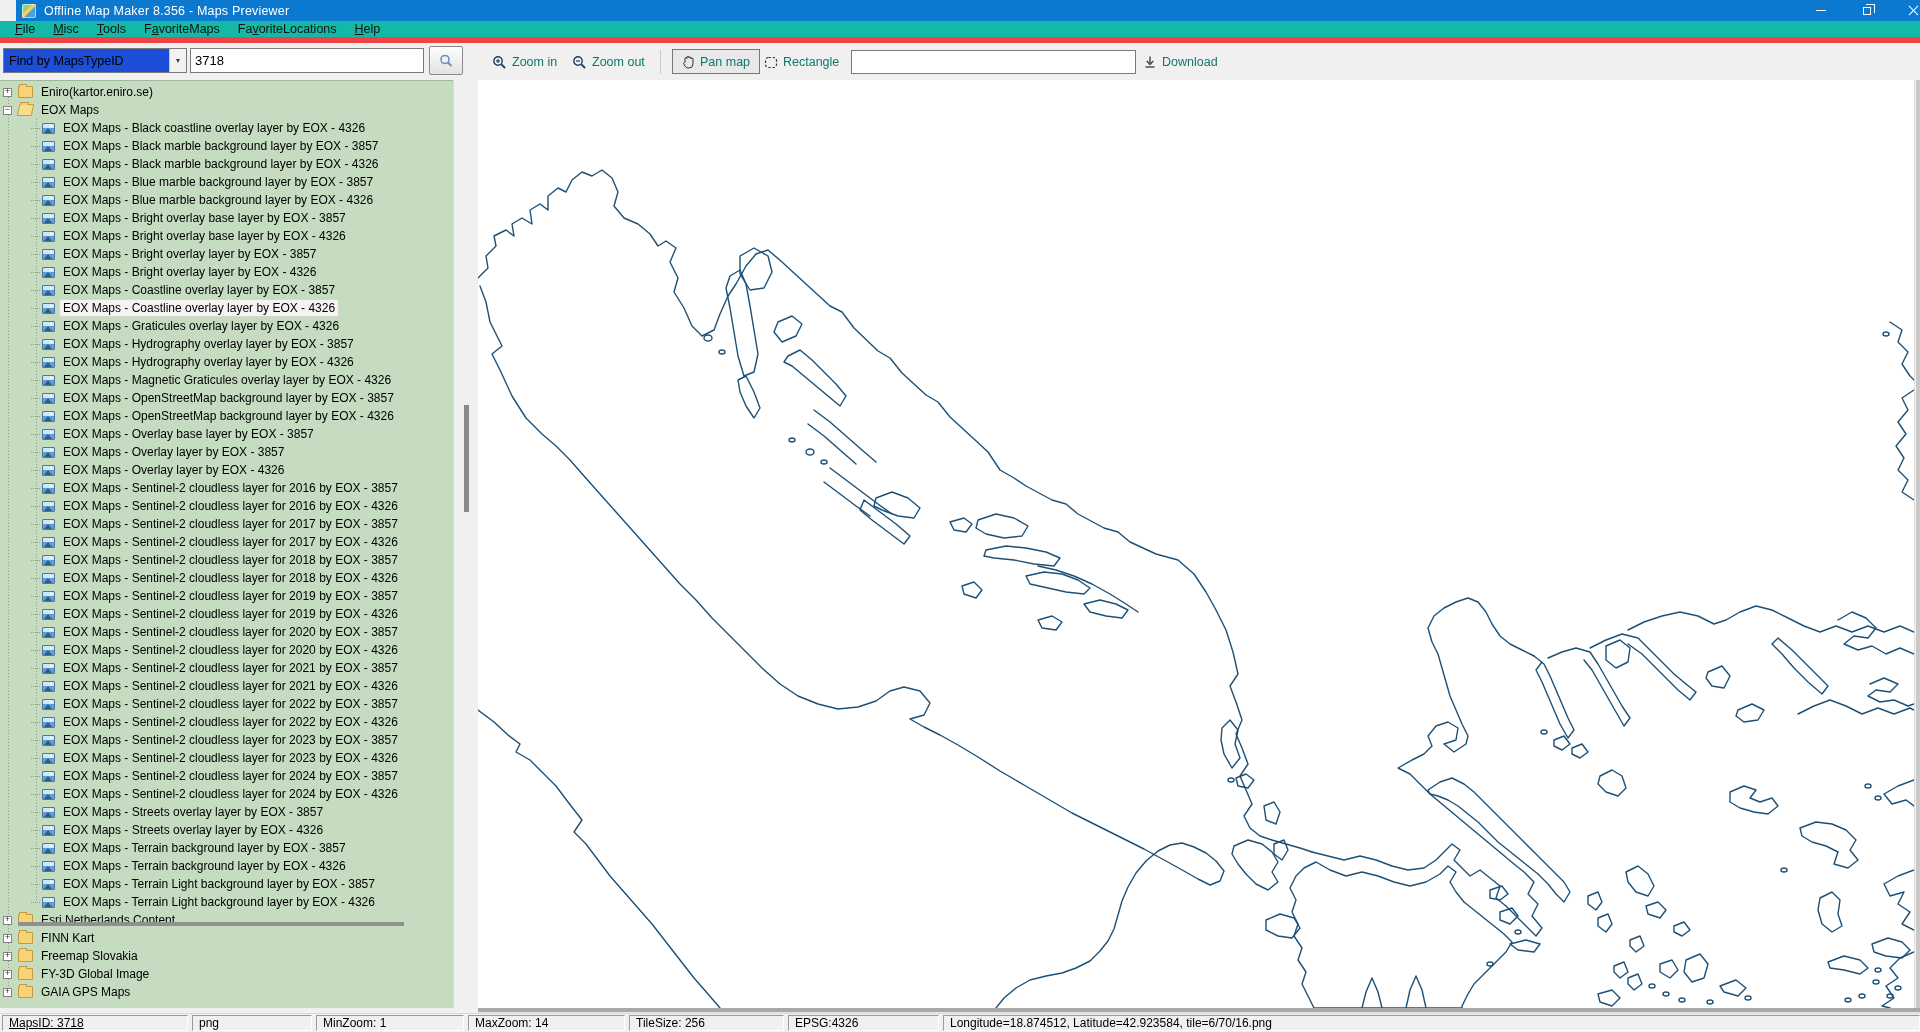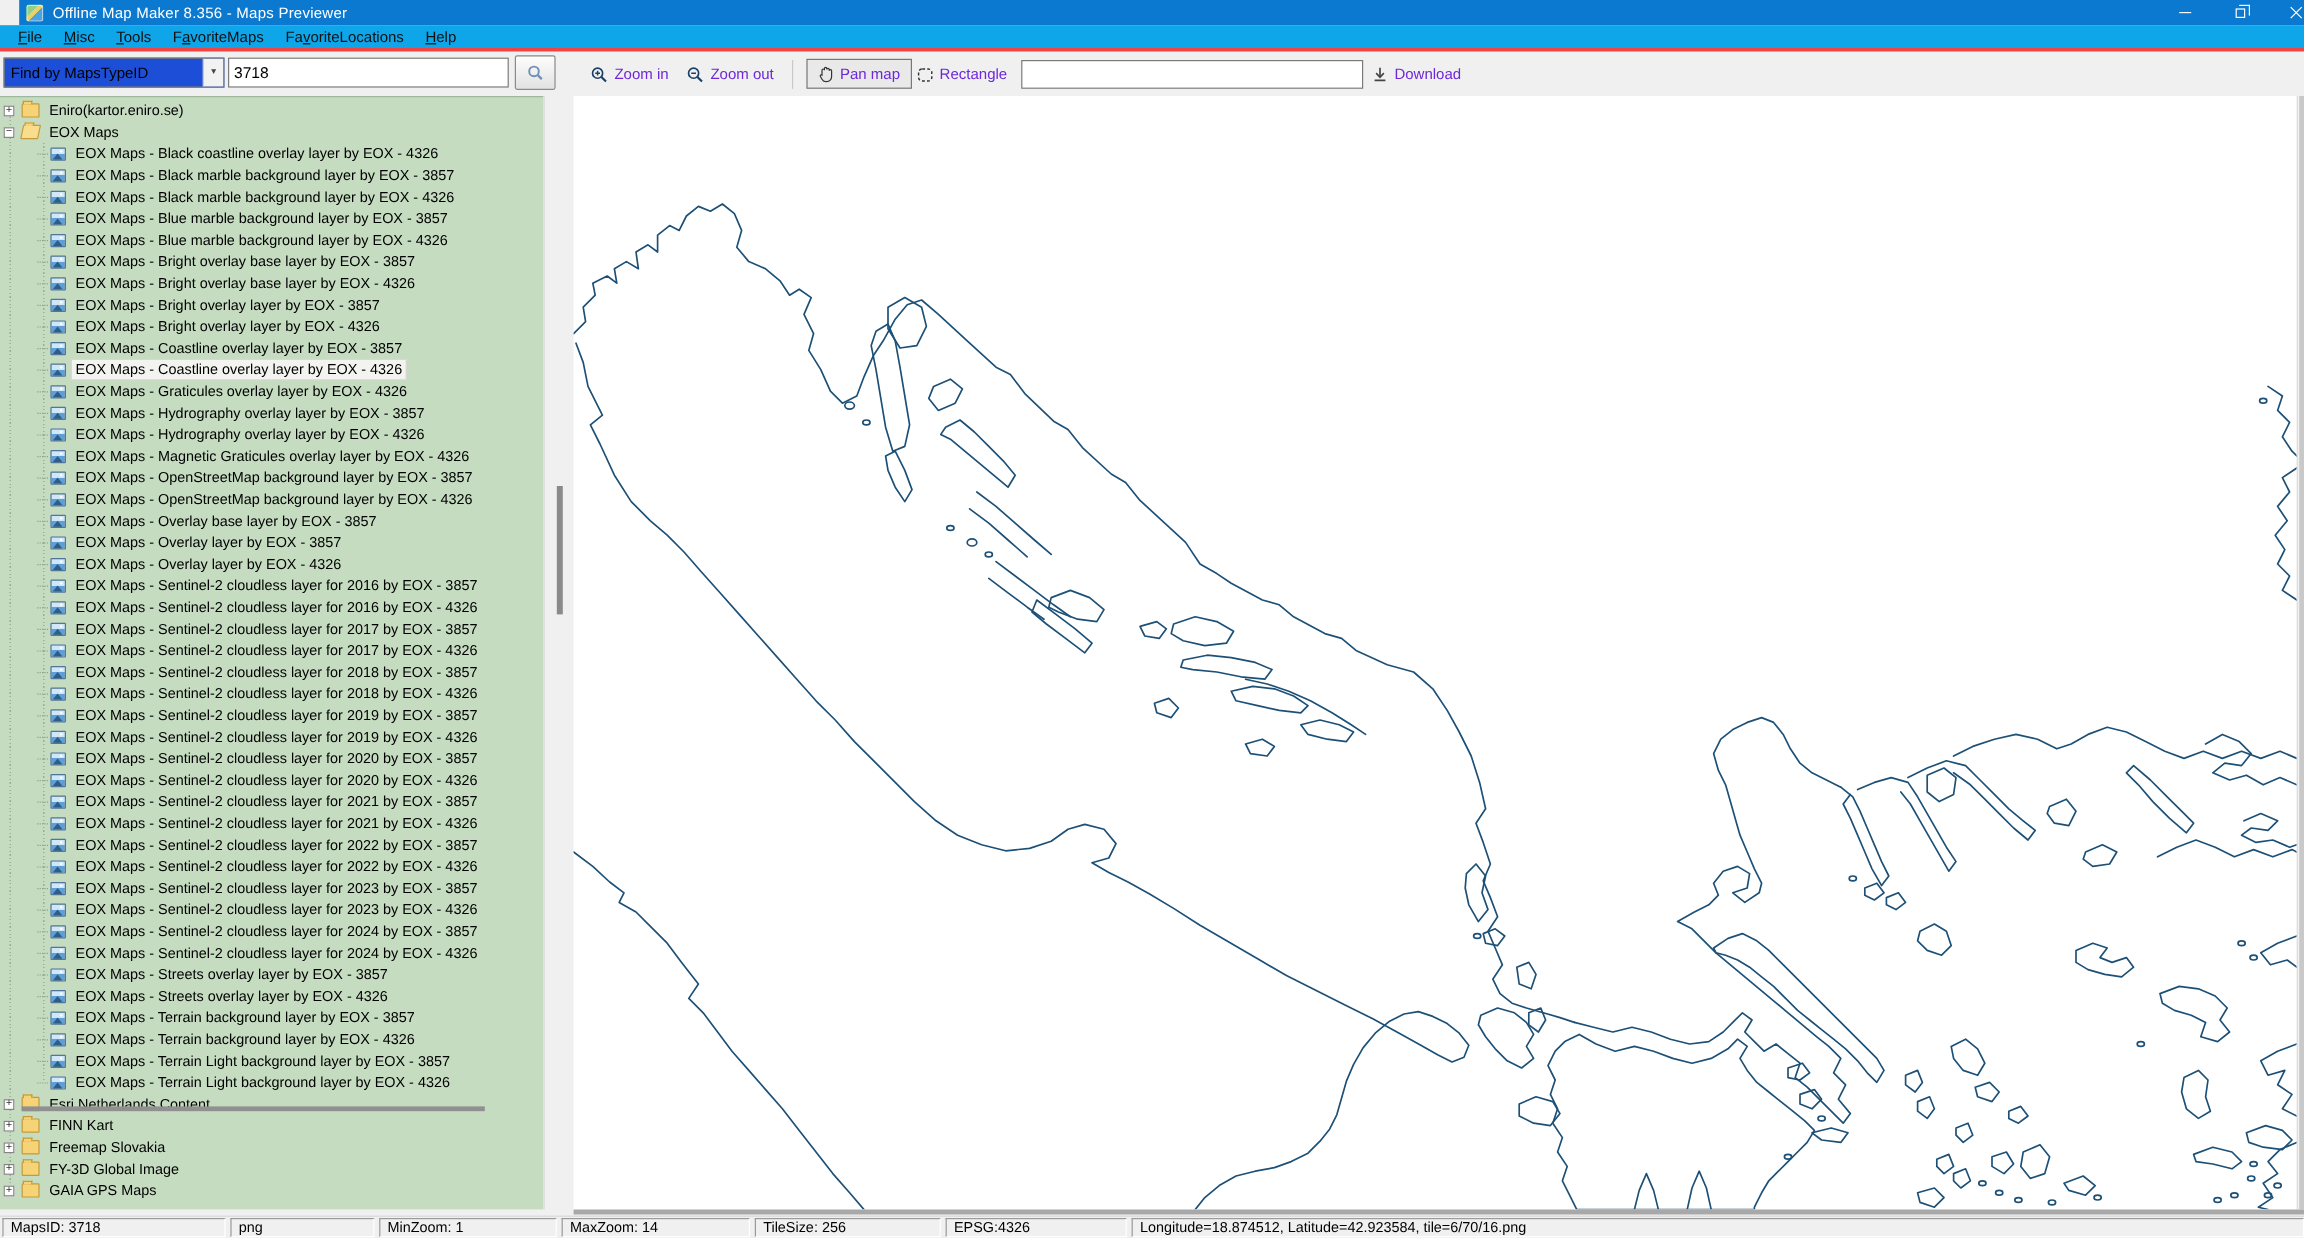--- a/index.html
+++ b/index.html
@@ -16,32 +16,32 @@
   .wbtn{width:46px;height:21px;display:flex;align-items:center;justify-content:center;position:relative;}
   .glyph-min{width:10px;height:1px;background:#fff;}
   .glyph-max{width:8px;height:8px;border:1px solid #fff;position:relative;background:#0b79d0;}
   .glyph-max::before{content:"";position:absolute;left:2px;top:-4px;width:8px;height:8px;border:1px solid #fff;border-bottom:none;border-left:none;}
   .glyph-close{width:11px;height:11px;position:relative;}
   .glyph-close::before,.glyph-close::after{content:"";position:absolute;left:-1px;top:5px;width:13px;height:1px;background:#fff;}
   .glyph-close::before{transform:rotate(45deg);}
   .glyph-close::after{transform:rotate(-45deg);}
 
   
-  .menubar{position:absolute;left:0;top:21px;width:1920px;height:22px;background:#0ea5e9;border-bottom:3px solid #ef4444;display:flex;align-items:center;padding-left:6px;}
+  .menubar{position:absolute;left:0;top:21px;width:1920px;height:22px;background:#14b8a6;border-bottom:6px solid #ef4444;display:flex;align-items:center;padding-left:6px;}
   .menu-item{font-size:12.5px;color:#111;padding:2px 9px;cursor:default;}
   .menu-item .u{text-decoration:underline;}
 
   
   .toolbar{position:absolute;left:0;top:43px;width:1920px;height:37px;background:#f0f0f0;}
   .combo{position:absolute;left:3px;top:5px;width:184px;height:25px;background:#1d4ed8;border:1px solid #7a7a7a;display:flex;align-items:center;}
   .combo .val{font-size:12.5px;padding-left:5px;flex:1;}
   .combo .arrow{width:17px;height:100%;border-left:1px solid #c9c9c9;background:#f2f2f2;display:flex;align-items:center;justify-content:center;font-size:7px;color:#444;}
   .findbox{position:absolute;left:190px;top:5px;width:234px;height:25px;border:1px solid #7a7a7a;background:#fff;font-size:13px;padding:0 4px;outline:none;}
   .searchbtn{position:absolute;left:429px;top:3px;width:34px;height:29px;border:1px solid #8a8a8a;border-radius:2px;background:linear-gradient(#fdfdfd,#e2e2e2);display:flex;align-items:center;justify-content:center;}
-  .tb-item{position:absolute;top:8px;height:22px;display:flex;align-items:center;gap:5px;font-size:12.5px;color:#6d28d9;}
+  .tb-item{position:absolute;top:8px;height:22px;display:flex;align-items:center;gap:5px;font-size:12.5px;color:#0f766e;}
   .tb-sep{position:absolute;left:660px;top:7px;width:1px;height:24px;background:#c8c8c8;}
   .panbtn{border:1px solid #777;background:#e9e9e9;padding:0 9px;height:25px;top:6px;}
   .tb-input{position:absolute;left:851px;top:7px;width:285px;height:24px;border:1px solid #7a7a7a;background:#fff;outline:none;font-size:13px;padding:0 4px;}
 
   
   .treepanel{position:absolute;left:0;top:80px;width:453px;height:928px;background:#c5dcc1;overflow:hidden;border-top:1px solid #9db89a;}
   .treeinner{position:absolute;left:0;top:2px;width:453px;}
   .rail{position:absolute;width:1px;background-image:repeating-linear-gradient(to bottom,#8aa58a 0 1px,transparent 1px 3px);}
   .trow{height:18px;display:flex;align-items:center;white-space:nowrap;position:relative;font-size:12px;color:#000;}
   .trow .ebox{width:9px;height:9px;margin-left:3px;background:#fff;border:1px solid #848484;color:#333;font-size:9px;line-height:7px;text-align:center;flex:none;font-family:"Liberation Mono","DejaVu Sans Mono",monospace;}
@@ -530,21 +530,21 @@
   </div>
   <div class="map-vtrack">
       <div class="map-vthumb"></div>
     </div>
   <div class="left-hstrip"></div>
   <div class="map-htrack">
       <div class="map-hthumb"></div>
     </div>
 
   <div class="statusbar">
-      <div class="spanel" style="width: 186px;">MapsID: 3718</div>
+      <div class="spanel" style="width: 186px; text-decoration: underline;">MapsID: 3718</div>
       <div class="spanel" style="width: 120px;">png</div>
       <div class="spanel" style="width: 148px;">MinZoom: 1</div>
       <div class="spanel" style="width: 157px;">MaxZoom: 14</div>
       <div class="spanel" style="width: 155px;">TileSize: 256</div>
       <div class="spanel" style="width: 151px;">EPSG:4326</div>
       <div class="spanel">Longitude=18.874512, Latitude=42.923584, tile=6/70/16.png</div>
     </div>
 
 </div>
 

